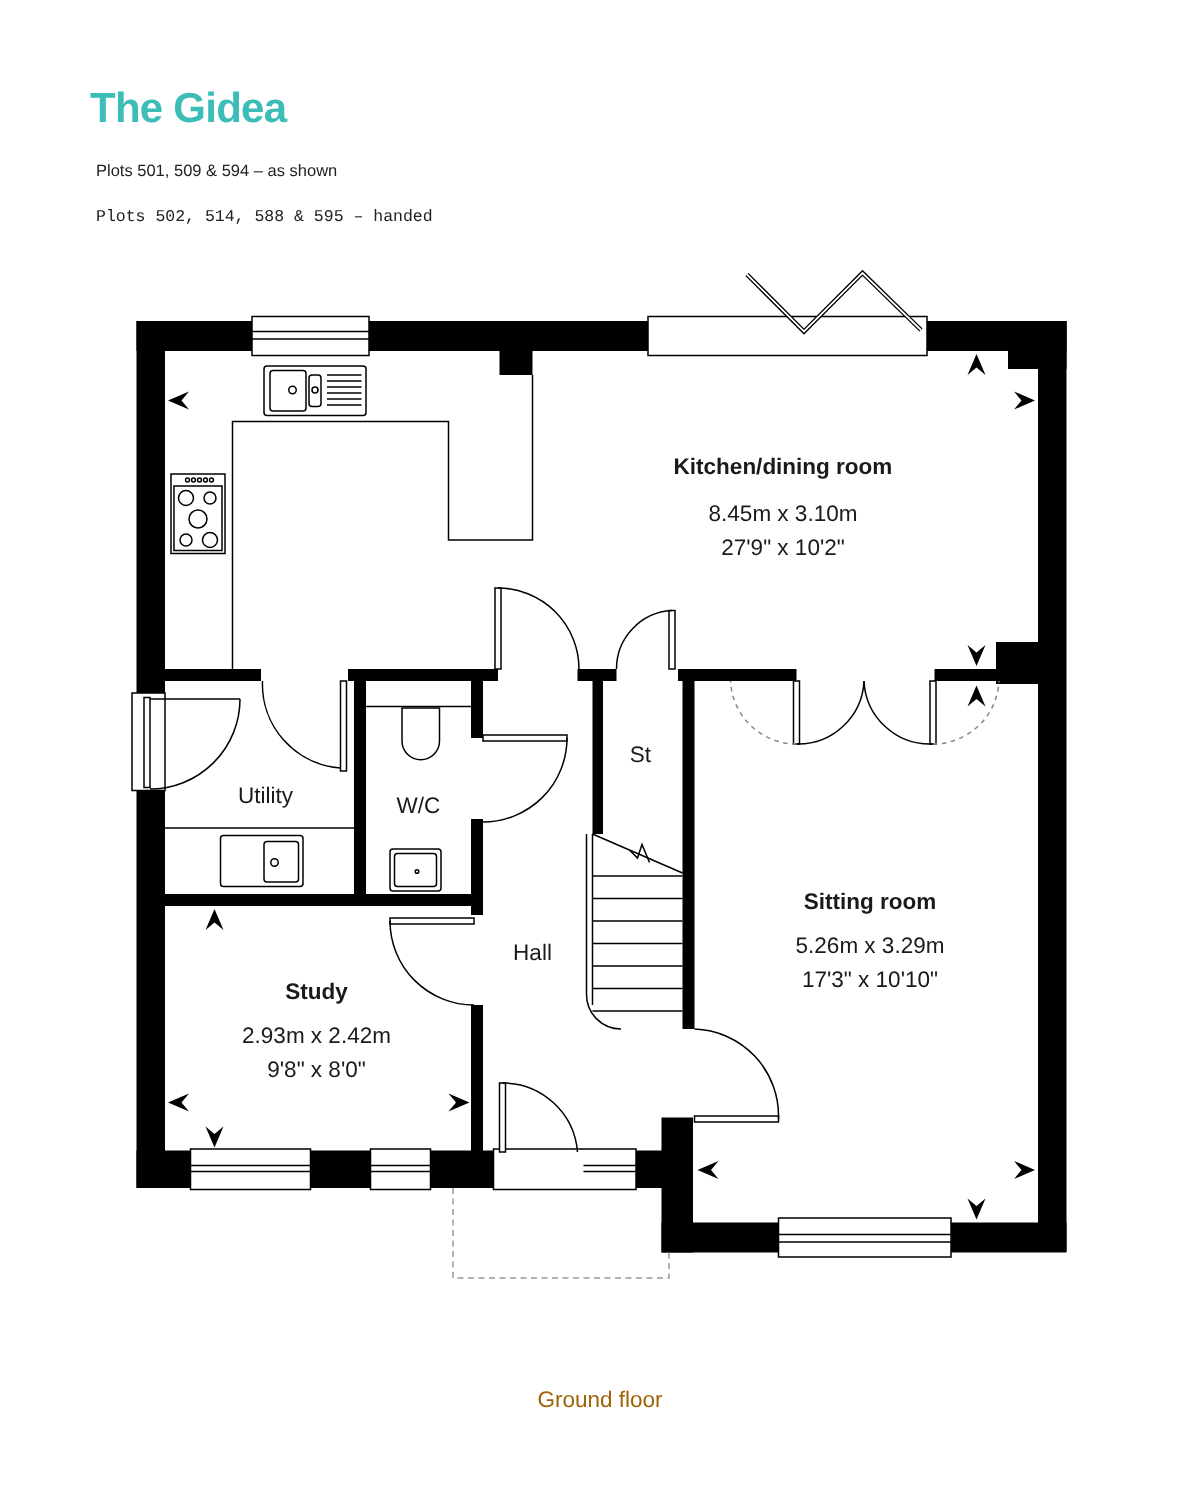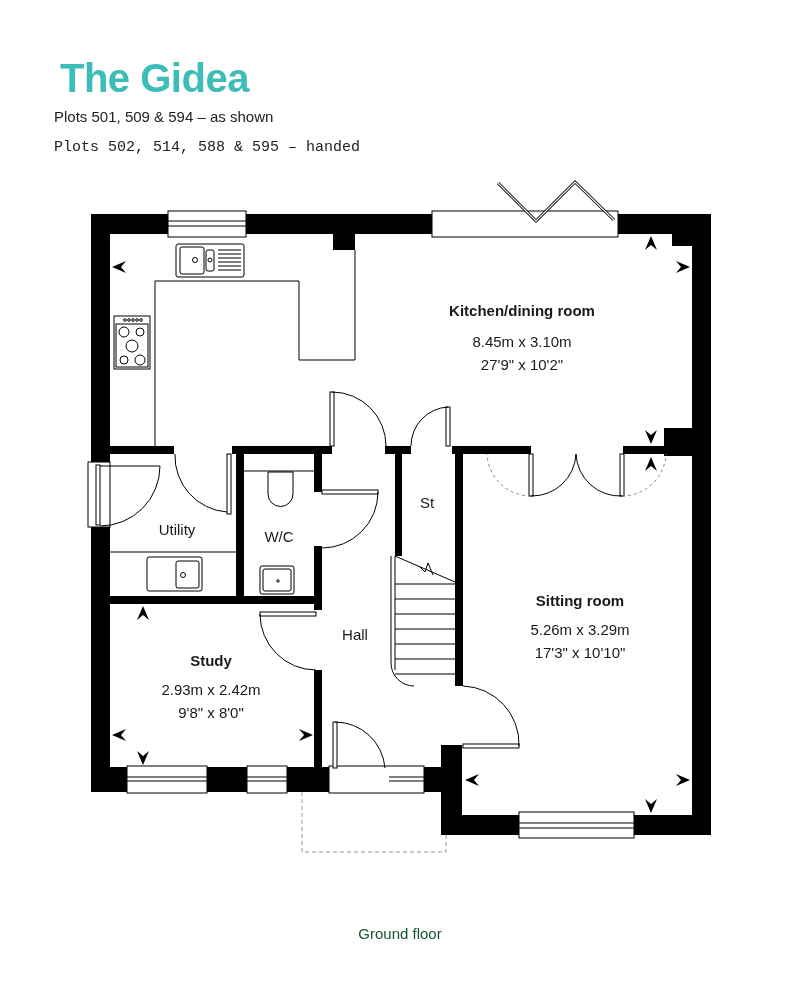--- a/index.html
+++ b/index.html
@@ -1,28 +1,28 @@
 <!DOCTYPE html>
 <html><head>
   <meta charset="utf-8">
   <style>
     html, body { margin: 0; padding: 0; background: #ffffff; }
     body { width: 800px; height: 1000px; position: relative; overflow: hidden;
            font-family: "Liberation Sans", "DejaVu Sans", sans-serif; color: #1a1a1a; }
-    .title { position: absolute; left: 60px; top: 56px; font-size: 40px; font-weight: 700;
+    .title { position: absolute; left: 60px; top: 56px; font-size: 28px; font-weight: 700;
              color: #3dbdb8; letter-spacing: -0.5px; margin: 0; }
-    .sub { position: absolute; left: 54px; font-size: 15px; color: #222; margin: 0; }
+    .sub { position: absolute; left: 64px; font-size: 11px; color: #222; margin: 0; }
     .sub1 { top: 108px; }
     .sub2 { top: 139px; font-family: Liberation Mono, monospace; }
     .plan { position: absolute; left: 0; top: 0; }
     .lbl { font-family: "Liberation Sans", "DejaVu Sans", sans-serif; fill: #1a1a1a; }
     .lbl-b { font-weight: 700; font-size: 15px; }
     .lbl-r { font-size: 15px; }
     .footer { position: absolute; left: 0; width: 800px; top: 925px; text-align: center;
-              font-size: 15px; color: #14532d; }
+              font-size: 15px; color: #a16207; }
   </style>
 </head>
 <body>
 
 <h1 class="title">The Gidea</h1>
 <p class="sub sub1">Plots 501, 509 &amp; 594 – as shown</p>
 <p class="sub sub2">Plots 502, 514, 588 &amp; 595 – handed</p>
 
 <svg class="plan" width="800" height="1000" viewBox="0 0 800 1000" xmlns="http://www.w3.org/2000/svg">
   <defs>

